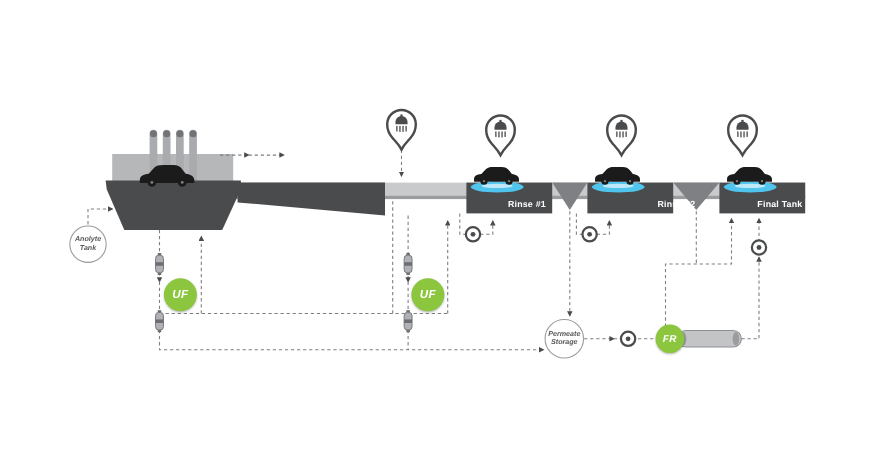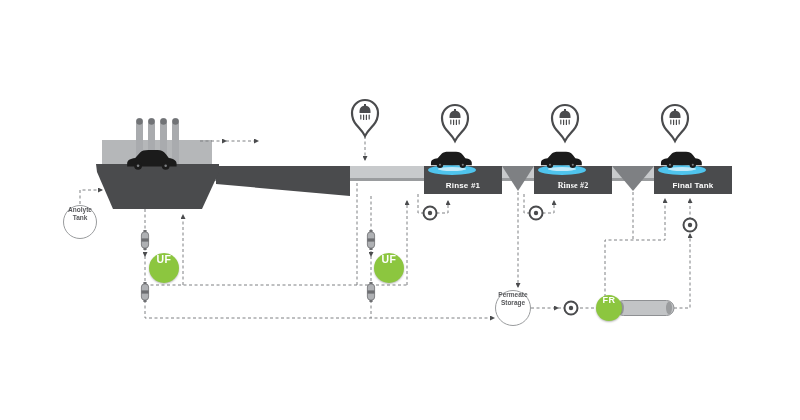--- a/index.html
+++ b/index.html
@@ -3,35 +3,35 @@
 <meta charset="utf-8">
 <style>
   html,body { margin:0; padding:0; background:#ffffff; }
   .stage {
     position:relative; width:800px; height:420px; background:#ffffff;
     font-family:"Liberation Sans", sans-serif; overflow:hidden;
   }
   .stage svg { position:absolute; left:0; top:0; }
   .circle {
     position:absolute; border-radius:50%; box-sizing:border-box;
-    display:flex; align-items:flex-start; justify-content:center; text-align:center;
+    display:flex; align-items:center; justify-content:center; text-align:center;font-style:italic;
   }
   .tank {
     background:#fff; border:1.2px solid #9a9c9e; color:#57585b;
     font-size:6.5px; line-height:1.25; font-weight:bold;
   }
   .green-node {
     background:var(--green,#8CC63F); color:#fff; font-weight:bold;
     letter-spacing:.4px; box-shadow:0 1px 2px rgba(0,0,0,.28);
   }
   .uf { font-size:10.5px; }
   .fr { font-size:9px; }
   .station-label {
     position:absolute; width:78px; color:#fff; font-size:8px; font-weight:bold;
-    text-align:center; letter-spacing:.2px;
+    text-align:center; letter-spacing:.2px;padding-left:16px;
   }
 </style>
 </head>
 <body>
 
 <div class="stage">
 
   <svg width="800" height="420" viewBox="0 0 800 420">
     <defs>
       <marker id="arr" markerWidth="5" markerHeight="5" refX="4" refY="2.5" orient="auto">
@@ -175,15 +175,15 @@
 
   <div class="circle tank" style="left:495px; top:290px; width:36px; height:36px;">
     <span>Permeate Storage</span>
   </div>
 
   <div class="circle green-node fr" style="left:596px; top:295px; width:26px; height:26px;">
     <span>FR</span>
   </div>
 
   <div class="station-label" style="left:424px; top:181px;">Rinse #1</div>
-  <div class="station-label" style="left:534px; top:181px;font-family:Liberation Serif, serif;">Rinse #2</div>
+  <div class="station-label" style="left:560px; top:181px;">Rinse #2</div>
   <div class="station-label" style="left:654px; top:181px;">Final Tank</div>
 </div>
 
 </body></html>

